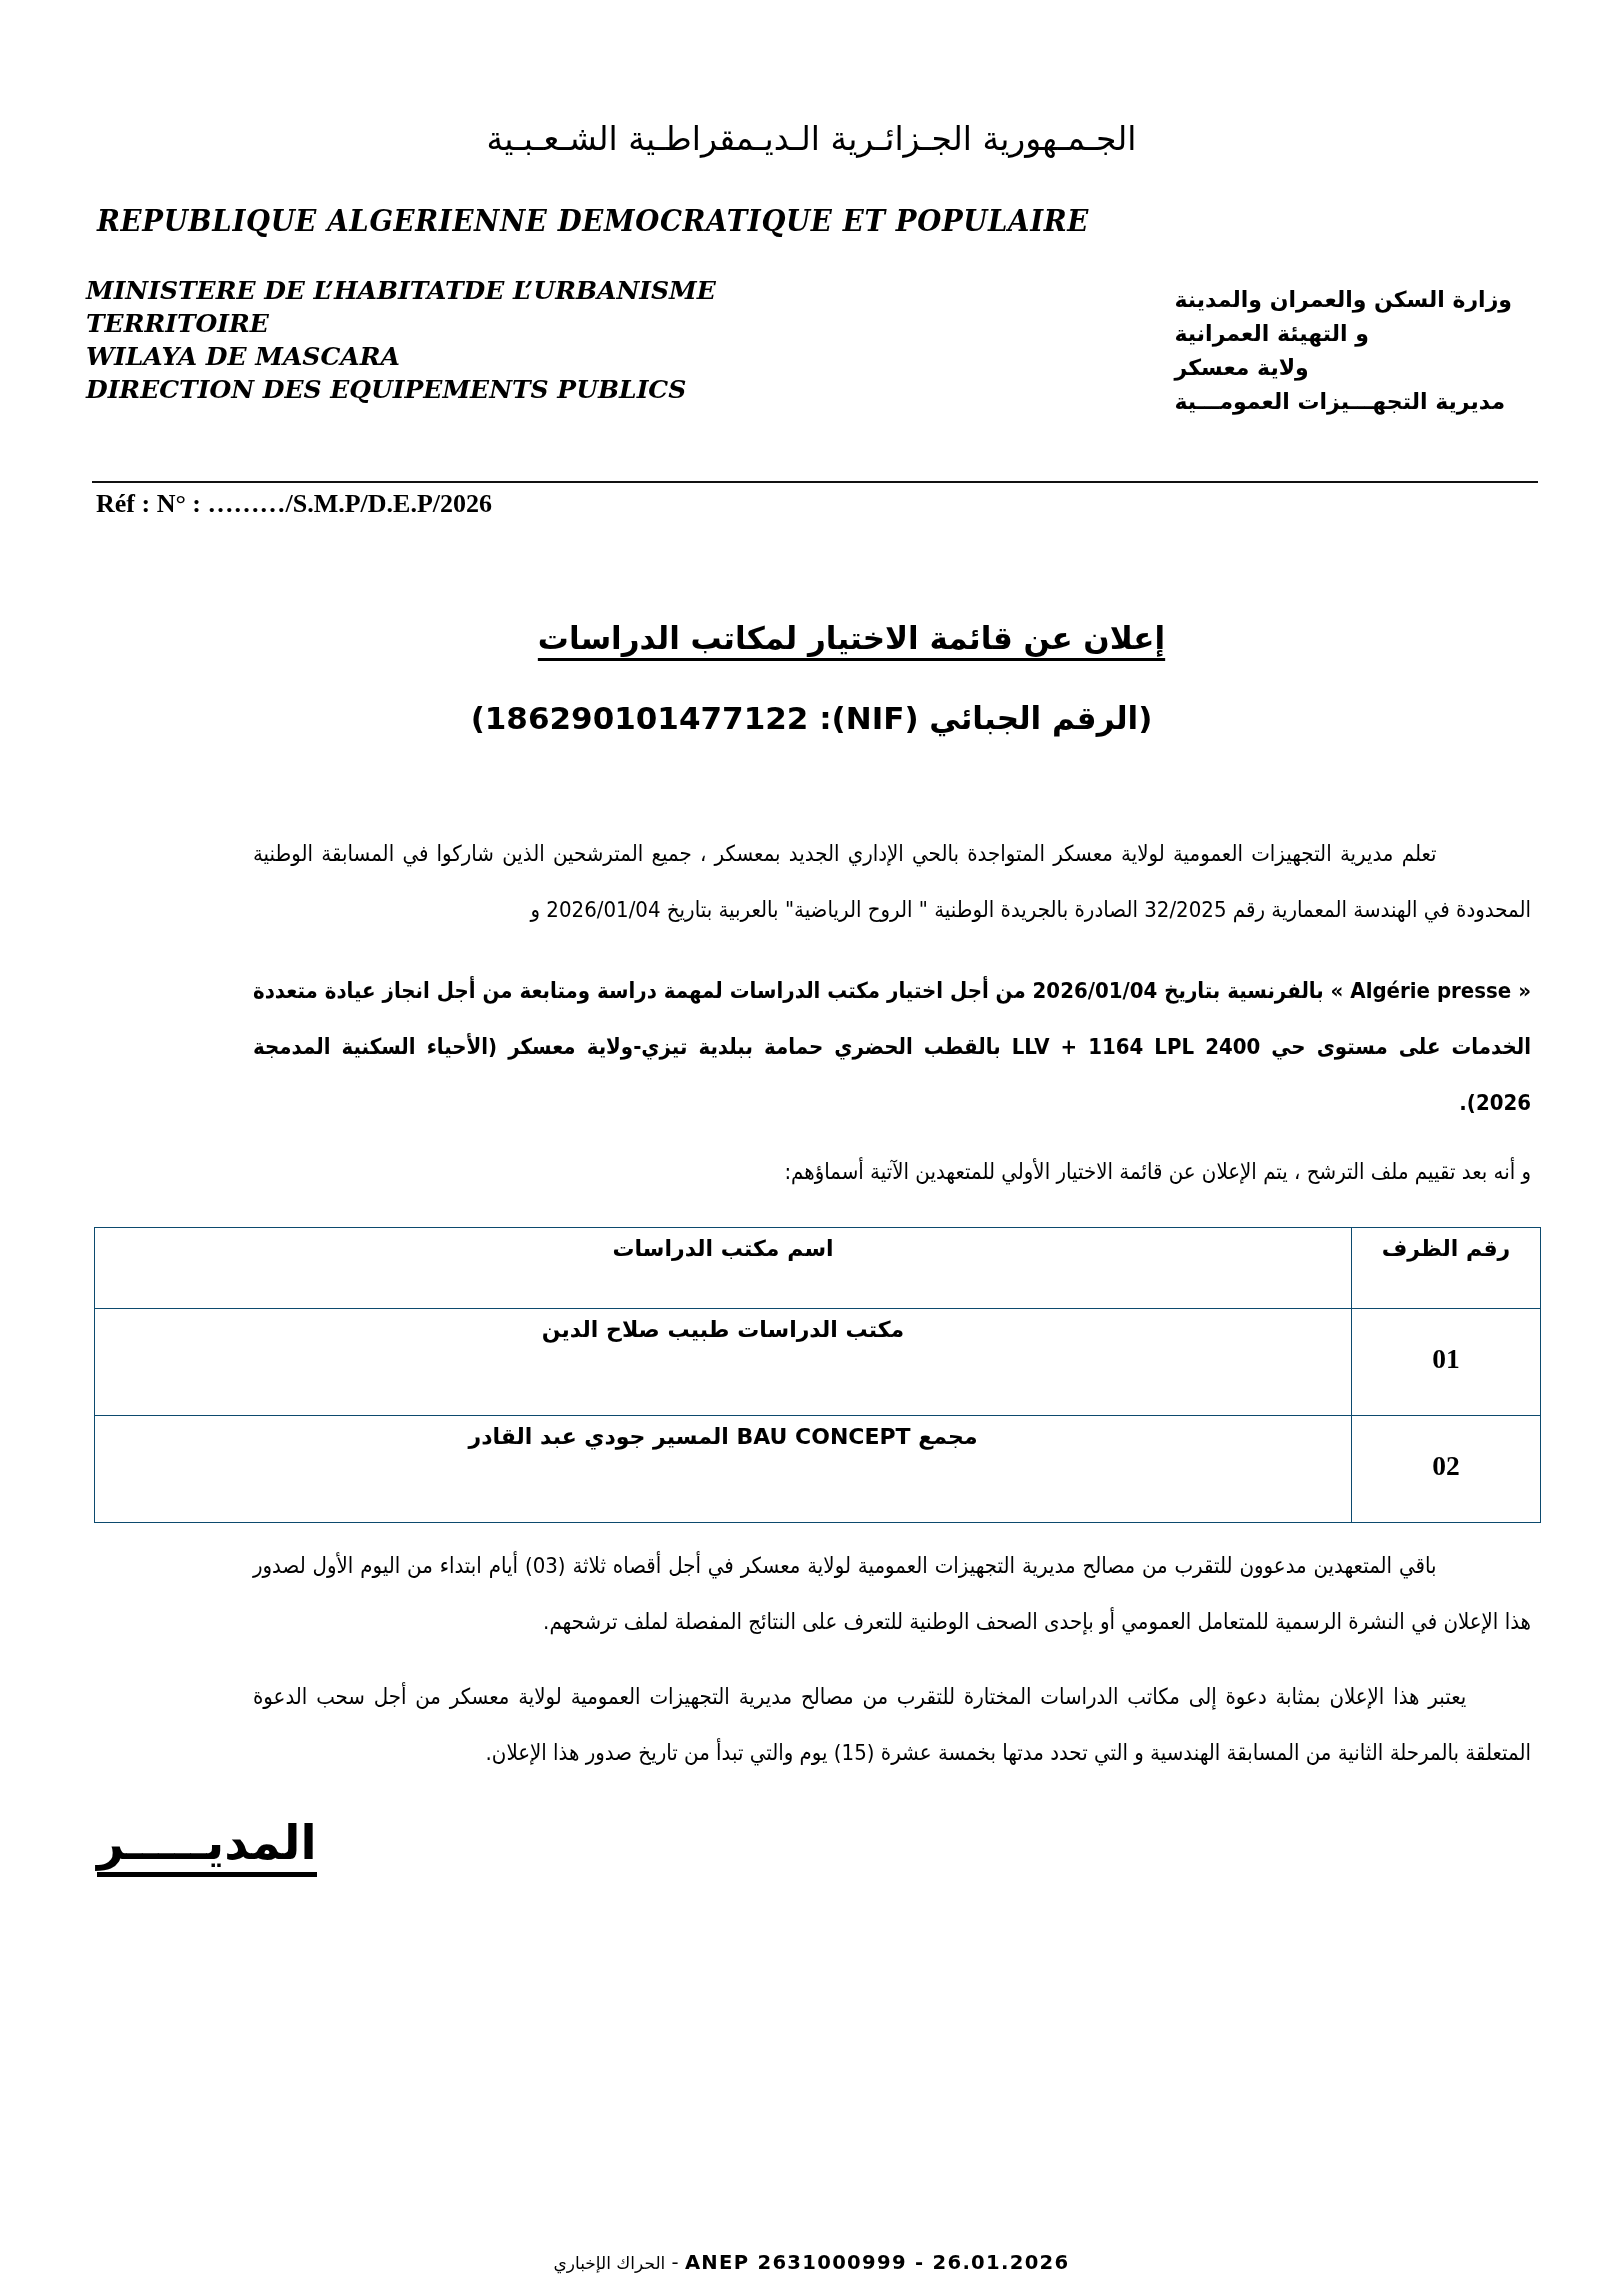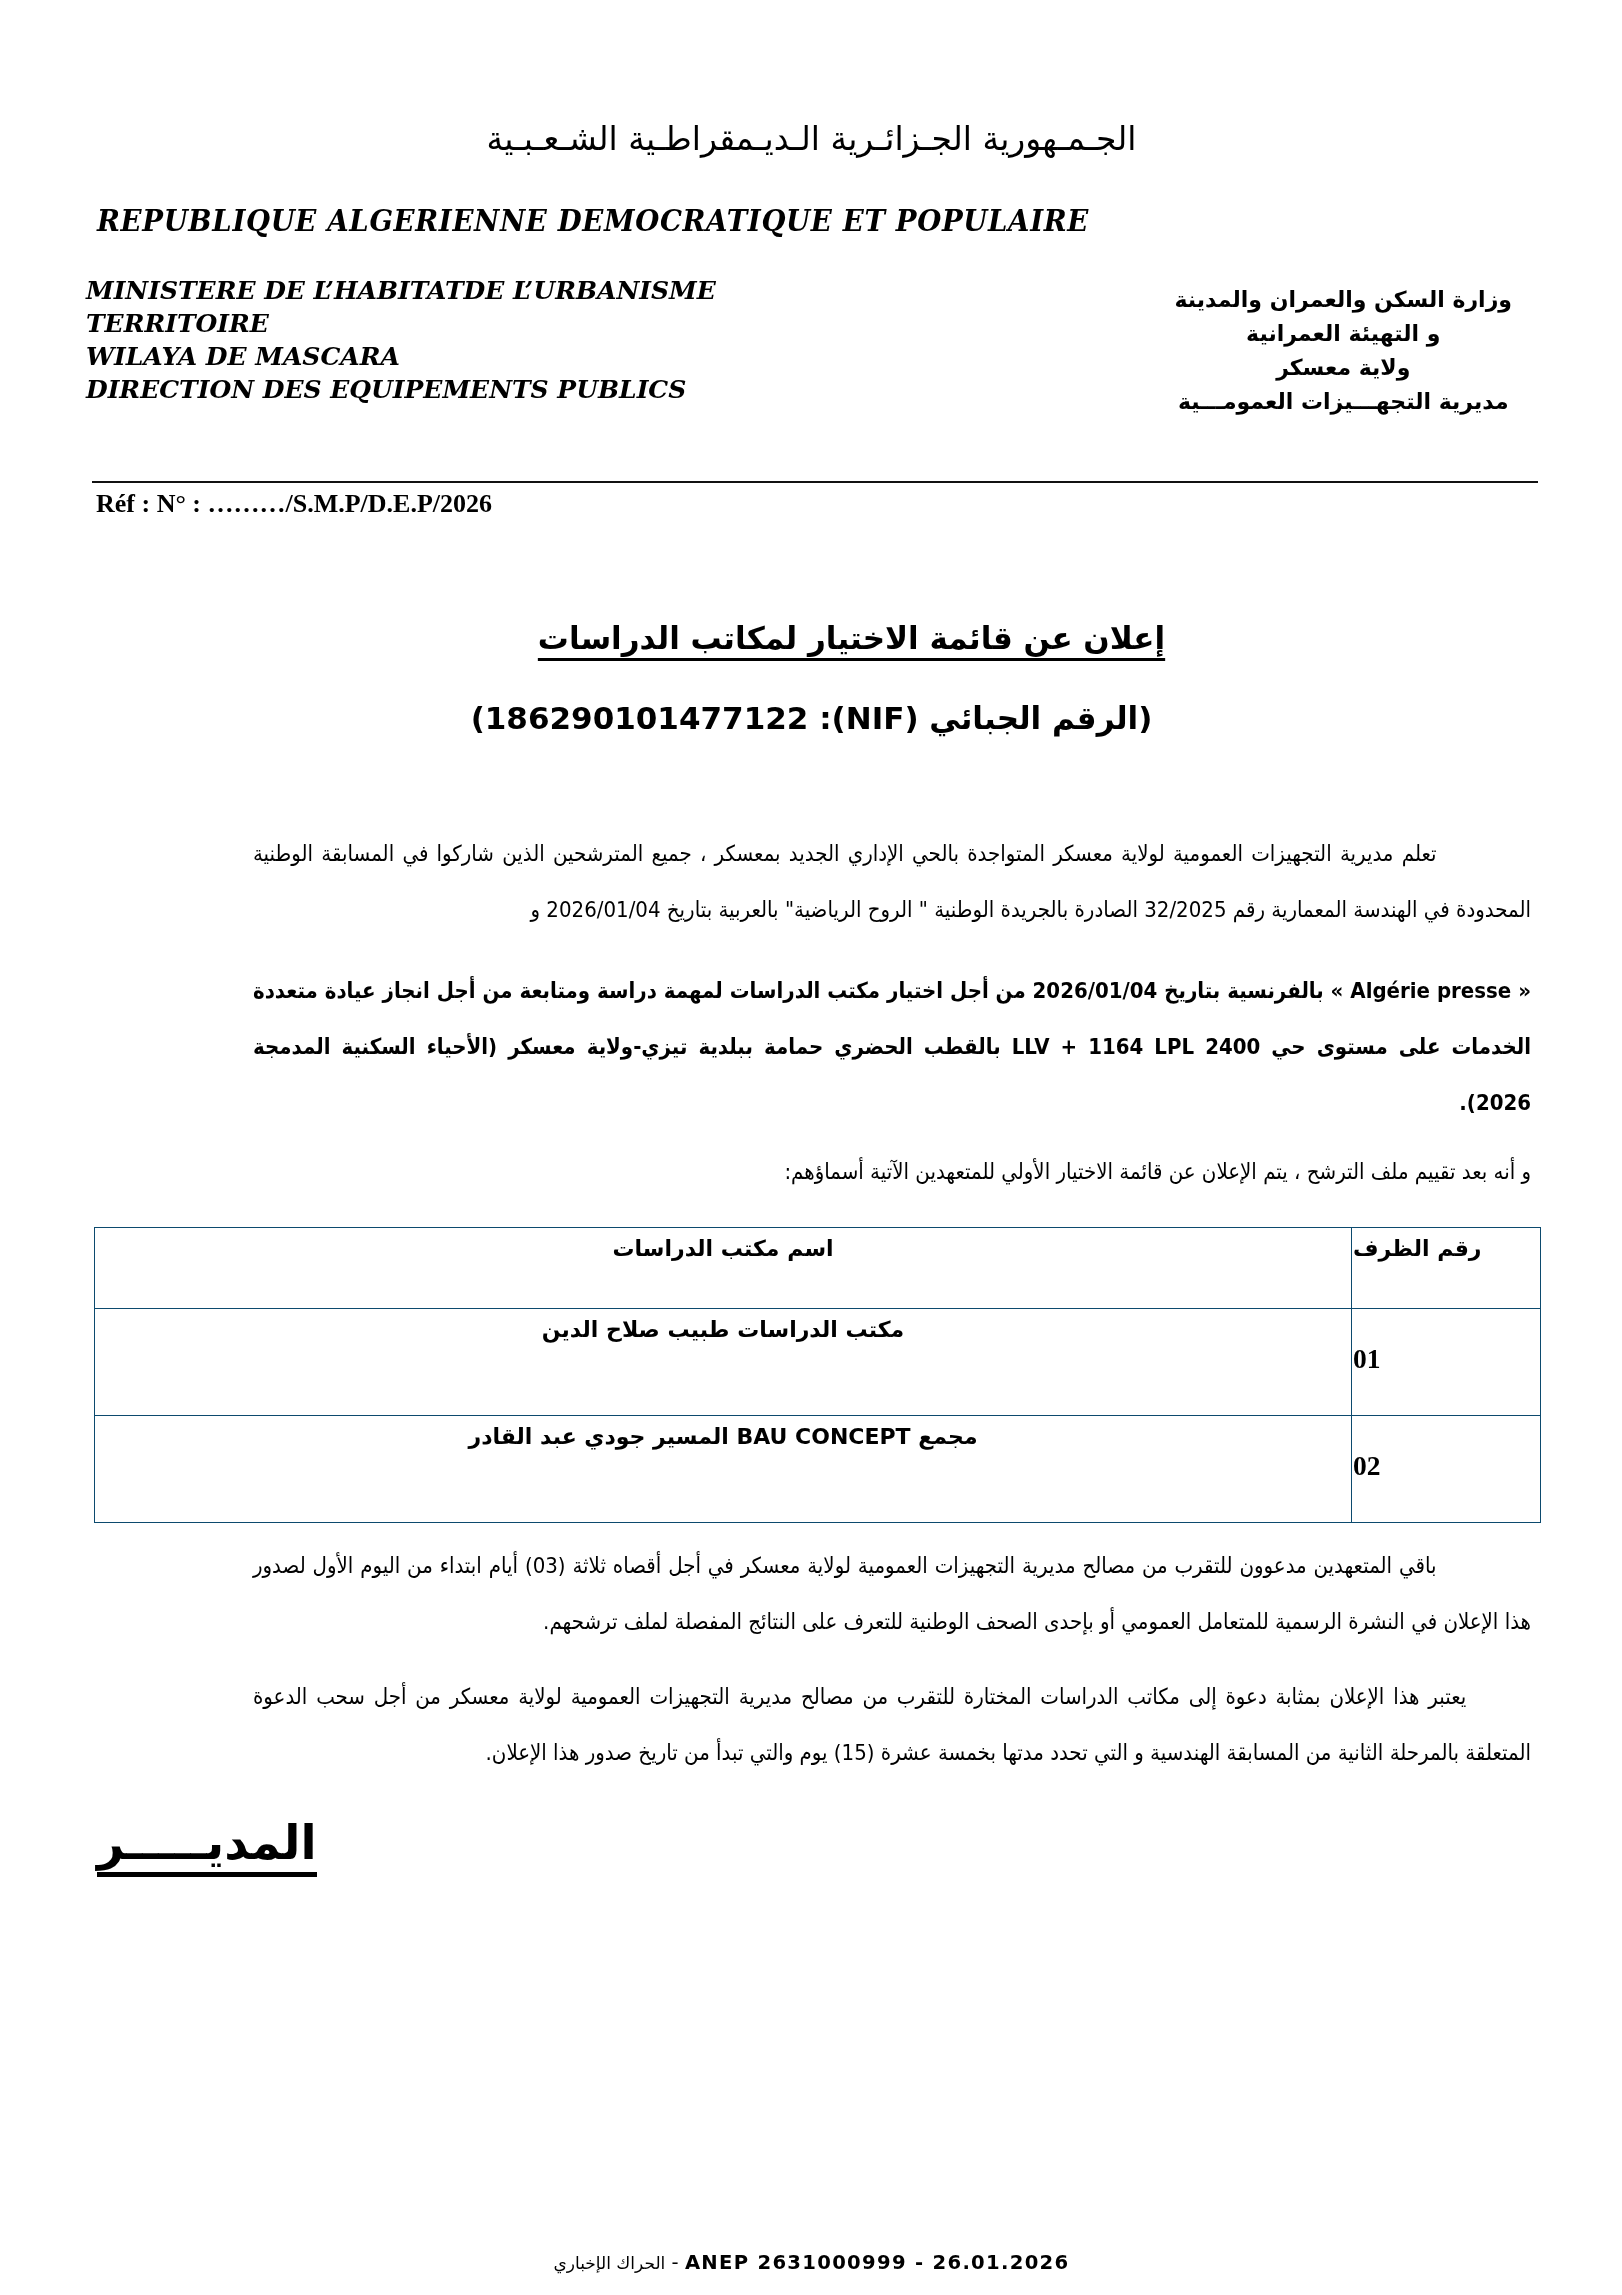--- a/index.html
+++ b/index.html
@@ -17,21 +17,21 @@
     font-size: 30px; transform: scaleX(0.92); transform-origin: left;
     letter-spacing: 0.7px;
   }
   .ministry-fr {
     left: 86px; top: 274px;
     font-family: "DejaVu Serif", serif; font-style: italic; font-weight: bold;
     font-size: 25px; line-height: 33px;
   }
   .ministry-fr div { white-space: nowrap; }
   .ministry-ar {
-    right: 111px; top: 283px; text-align: center; direction: rtl;
+    right: 111px; top: 283px; text-align: left; direction: rtl;
     font-family: "DejaVu Sans", sans-serif; font-weight: bold;
     font-size: 22px; line-height: 34px;
   }
   .hrule {
     left: 92px; width: 1446px; top: 481px; height: 0;
     border-top: 2px solid #111;
   }
   .ref {
     left: 96px; top: 489px;
     font-family: "Liberation Serif", serif; font-weight: bold; font-size: 26px;
@@ -60,21 +60,21 @@
   table.offices {
     position: absolute; left: 94px; top: 1227px; width: 1447px;
     border-collapse: collapse; direction: rtl;
     font-family: "DejaVu Sans", sans-serif; font-weight: bold;
   }
   table.offices td, table.offices th {
     border: 1px solid #0c4a6e; vertical-align: top; padding-top: 7.9px;
     font-size: 22px; height: 71px;
   }
   table.offices th { font-weight: bold; }
-  .col-num { width: 186px; text-align: left; }
+  .col-num { width: 186px; text-align: center; }
   .col-name { text-align: center; }
   .col-num.val { font-family: "Liberation Serif", serif; font-size: 27.5px; padding-top: 34px; }
 
   .director {
     left: 97px; top: 1813px;
     font-family: "DejaVu Sans", sans-serif; font-weight: bold; font-size: 47px;
     direction: rtl;
     border-bottom: 5.2px solid #000; padding-bottom: 0; line-height: 59px;
   }
   .footer {

